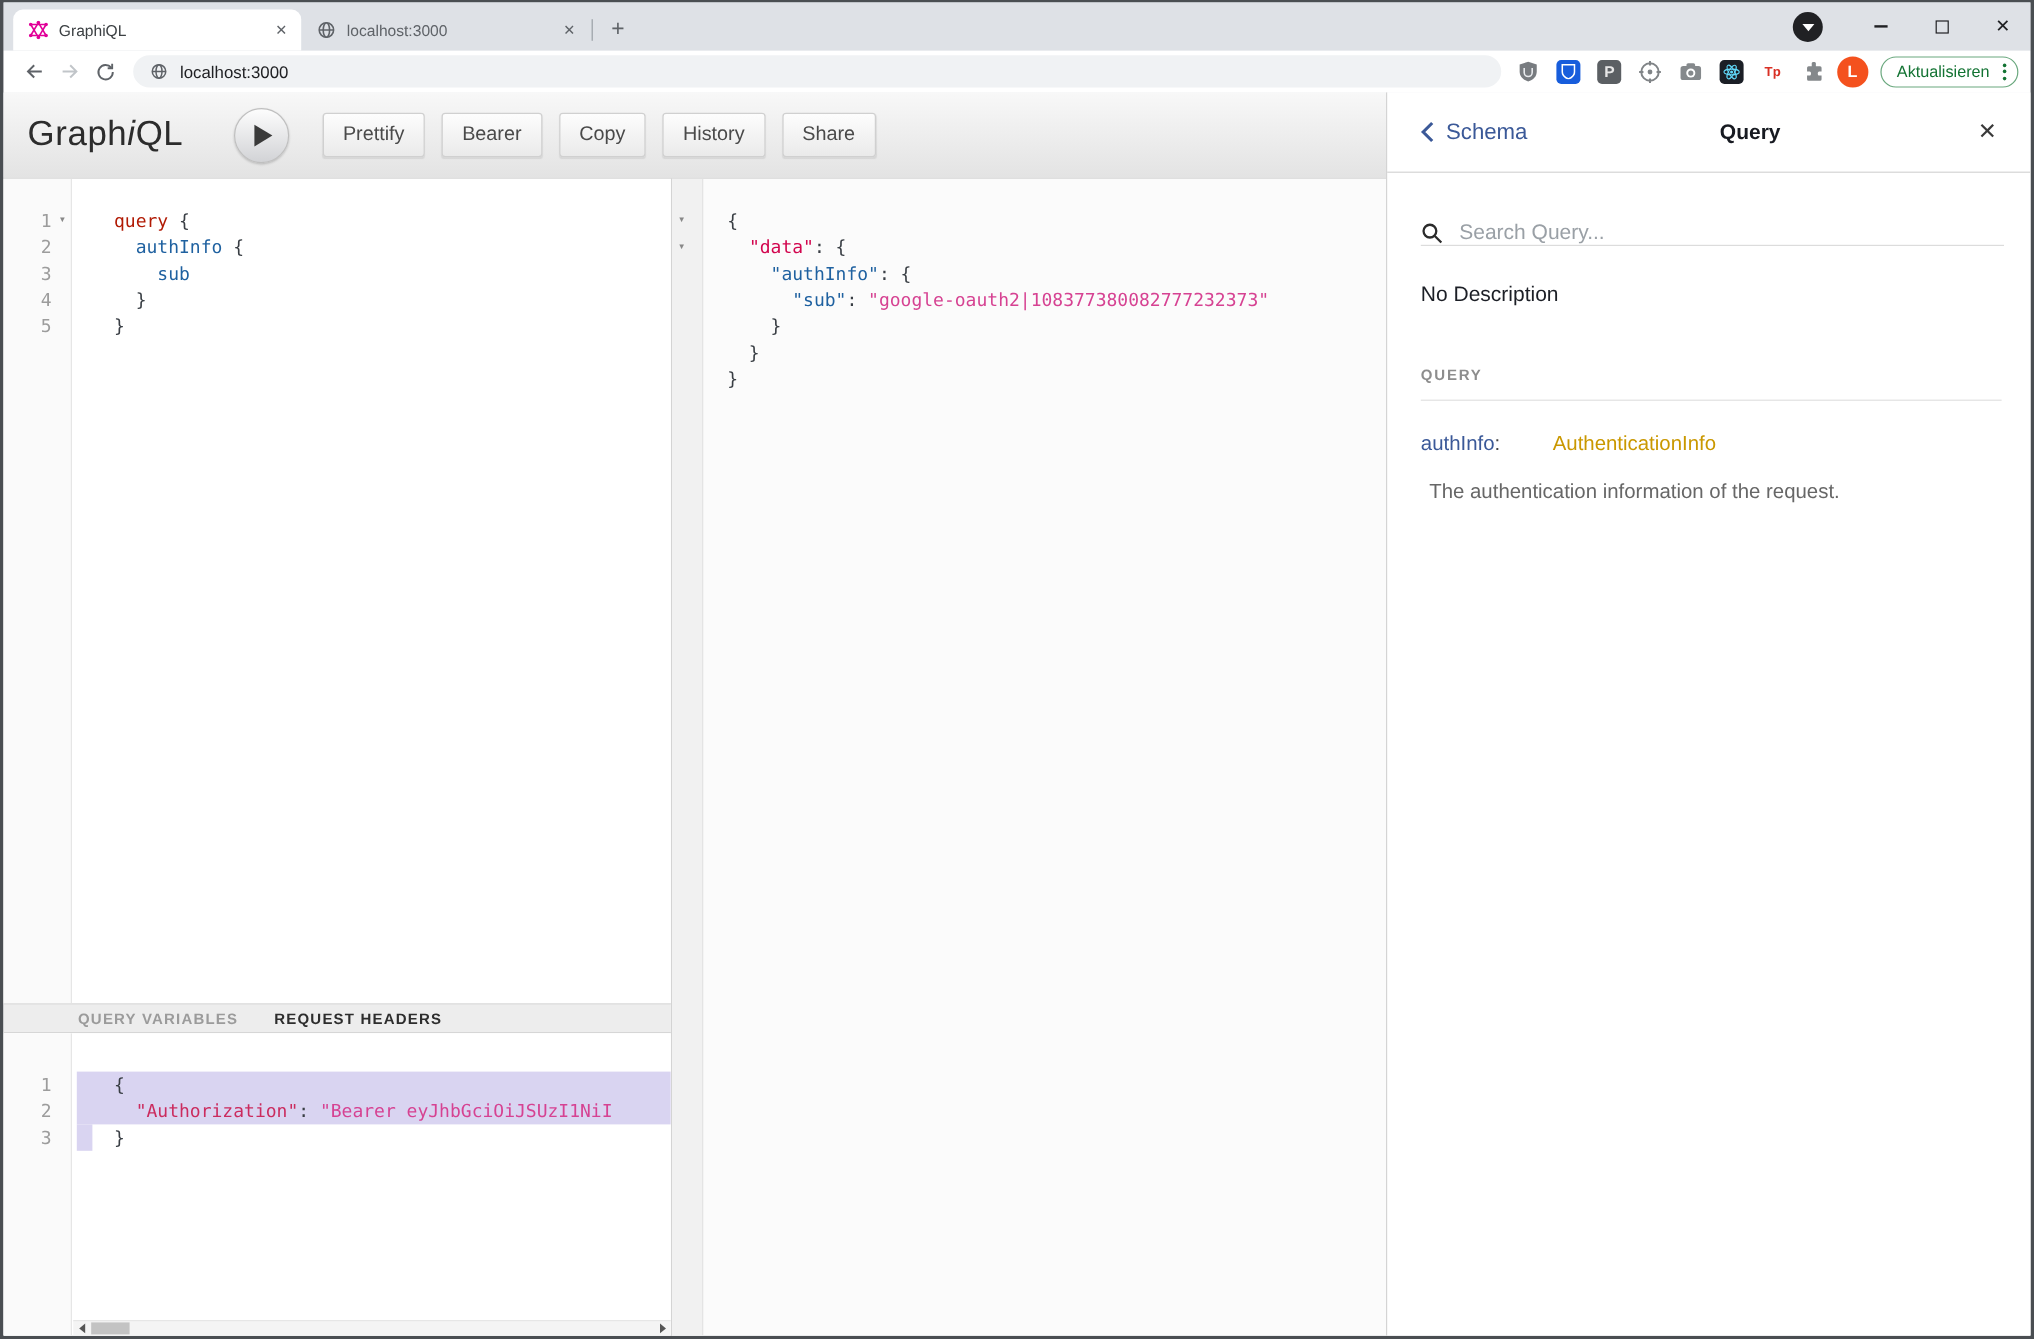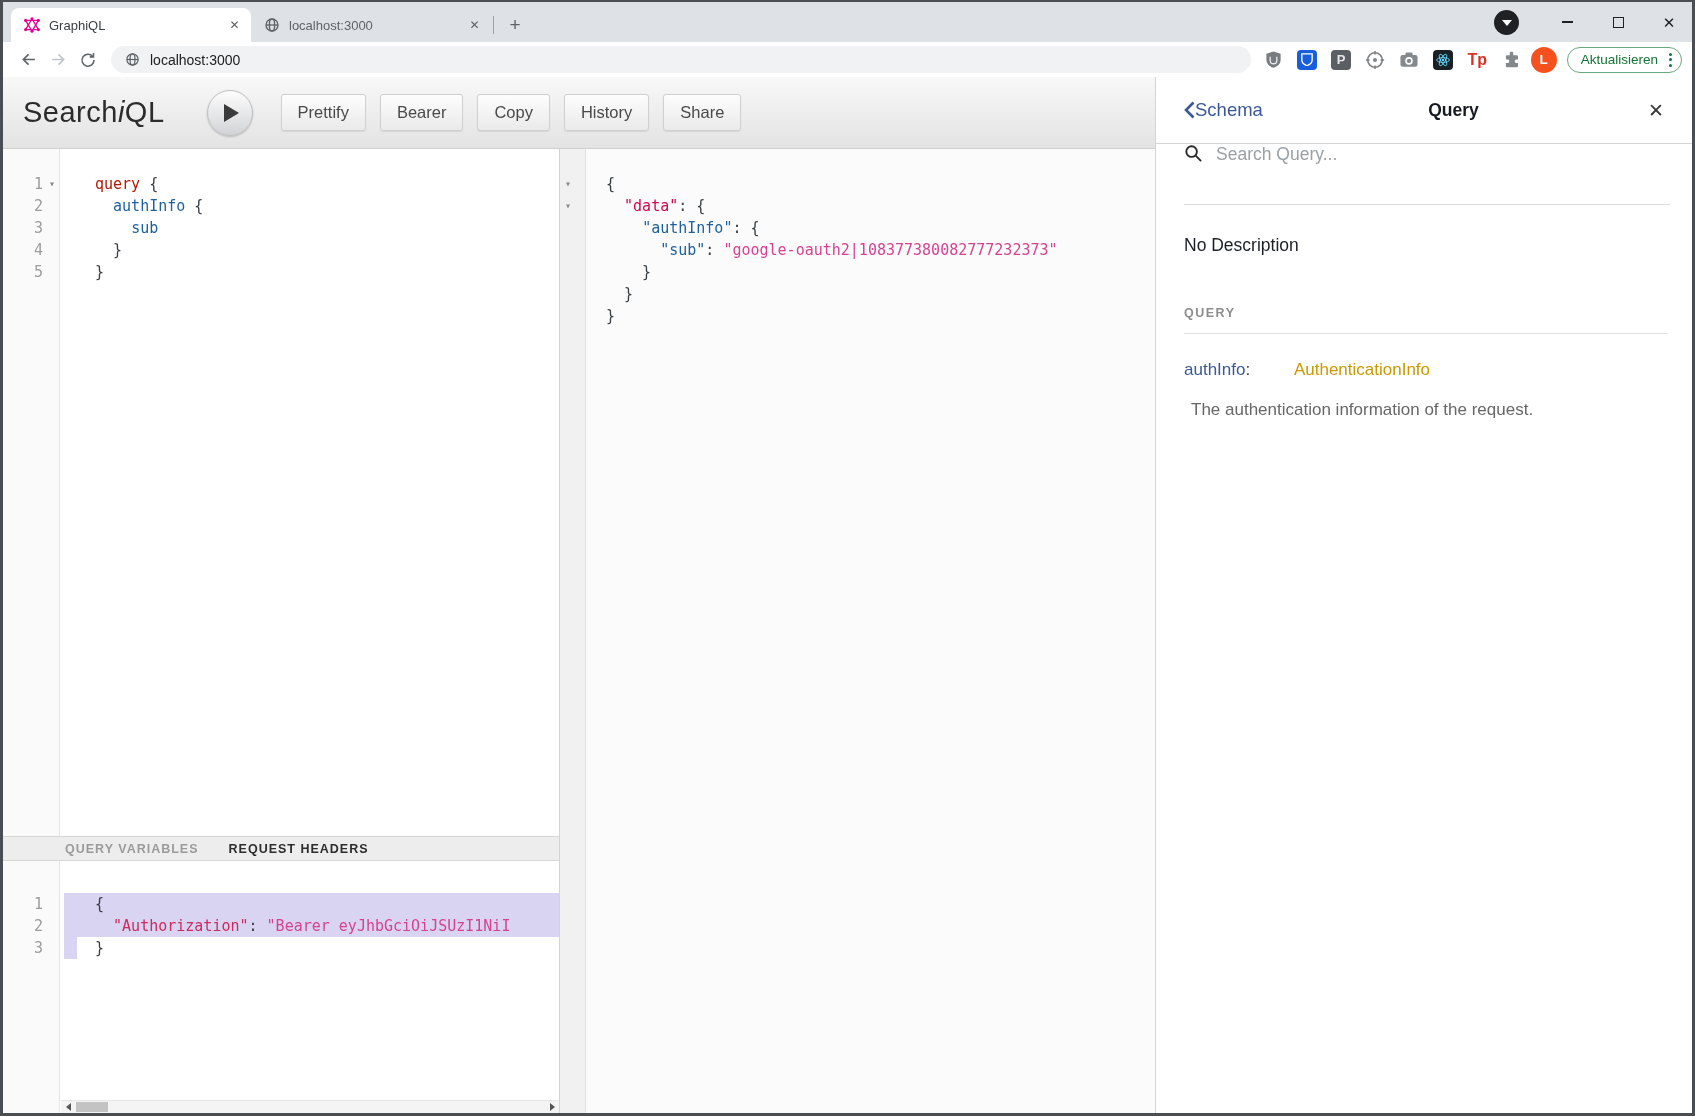--- a/index.html
+++ b/index.html
@@ -28,21 +28,21 @@
   .win-close-glyph { font-size:15px; color:#202124; line-height:1; }
 
   
   .navbar { height:35px; background:#fff; display:flex; align-items:center; padding:0 10px; flex:0 0 auto; }
   .nav-icon { width:30px; height:30px; display:flex; align-items:center; justify-content:center; border-radius:50%; flex:0 0 auto; }
   .addressbar { flex:1; height:27px; background:#f0f2f4; border-radius:14px; display:flex; align-items:center; padding:0 14px; margin:0 12px 0 8px; min-width:0; }
   .address-url { font-size:14px; color:#202124; margin-left:10px; }
   .ext-cluster { display:flex; align-items:center; gap:13px; flex:0 0 auto; margin-right:6px; }
   .ext { width:21px; height:21px; display:flex; align-items:center; justify-content:center; }
   .ext-sq { border-radius:4px; width:20px; height:20px; display:flex; align-items:center; justify-content:center; }
-  .tp-text { font-weight:bold; font-size:16px; color:#d93025; font-family:"Liberation Sans",sans-serif; }
+  .tp-text { font-weight:bold; font-size:11px; color:#d93025; font-family:"Liberation Sans",sans-serif; }
   .avatar { width:26px; height:26px; border-radius:50%; background:#f4511e; color:#fff; font-size:13.5px; font-weight:bold; display:flex; align-items:center; justify-content:center; margin-left:3px; flex:0 0 auto; }
   .update-pill { height:26px; border:1px solid #6aa87e; border-radius:13px; display:flex; align-items:center; padding:0 7px 0 13px; margin-left:10px; background:#fff; flex:0 0 auto; }
   .update-pill-label { color:#137333; font-size:13.5px; }
   .kebab { display:flex; flex-direction:column; gap:2.5px; margin-left:9px; padding:2px; }
   .kebab i { width:3px; height:3px; border-radius:50%; background:#137333; }
 
   
   .app { flex:1; display:flex; min-height:0; background:#fff; }
   .left-region { flex:1; display:flex; flex-direction:column; min-width:0; }
 
@@ -88,24 +88,24 @@
   .hs-thumb { position:absolute; left:15px; width:32px; top:1px; bottom:1px; background:#c3c3c3; }
 
   .result-pane { flex:1; background:#fbfbfb; position:relative; overflow:hidden; min-width:0; }
   .fold-strip { position:absolute; left:0; top:0; bottom:0; width:26px; background:#f1f1f1; border-right:1px solid #e4e4e4; }
   .result-pane .cm-fold { left:0; width:16px; }
   .result-pane .cm-code { padding-left:46px; }
 
   
   .docs-panel { width:537px; flex:0 0 auto; background:#fff; border-left:1px solid #d4d4d4; display:flex; flex-direction:column; }
   .doc-header { height:67px; border-bottom:1px solid #d4d4d4; display:flex; align-items:center; padding:0 24px 0 28px; flex:0 0 auto; }
-  .back-link { display:flex; align-items:center; gap:0; color:#3B5998; font-size:18.5px; }
+  .back-link { display:flex; align-items:center; gap:10px; color:#3B5998; font-size:18.5px; }
   .doc-title { flex:1; text-align:center; font-size:17.5px; font-weight:bold; color:#171a21; }
   .doc-close { font-size:19px; color:#3a3a3a; padding:2px 4px; }
-  .doc-search { height:61px; margin:0 22px 0 28px; border-bottom:1px solid #dcdcdc; display:flex; align-items:flex-start; gap:13px; flex:0 0 auto; }
+  .doc-search { height:61px; margin:0 22px 0 28px; border-bottom:1px solid #dcdcdc; display:flex; align-items:flex-end; gap:13px; flex:0 0 auto; }
   .doc-search input { border:none; outline:none; flex:1; font-family:"Liberation Sans",sans-serif; font-size:17.5px; color:#333; background:transparent; }
   .doc-search input::placeholder { color:#9aa0a6; }
   .no-desc { margin:30px 28px 0; font-size:17.5px; color:#1c1f26; }
   .fields-head { margin:50px 24px 0 28px; padding-bottom:13px; border-bottom:1px solid #e0e0e0; font-size:12.5px; font-weight:bold; letter-spacing:1.5px; color:#8d8d8d; }
   .field-row { margin:26px 28px 0; font-size:17px; }
   .field-name { color:#3B5998; }
   .field-colon { color:#444; margin:0 3px 0 0; }
   .type-name { color:#CA9800;margin-left:36px; }
   .field-desc { margin:20px 28px 0 35px; font-size:17px; color:#676767; }
 </style>
@@ -250,21 +250,21 @@
           <i></i>
           <i></i>
         </span>
     </div>
   </div>
 
   <div class="app">
     <div class="left-region">
 
       <div class="gql-toolbar">
-        <div class="gql-logo"><span>Search</span><em>i</em><span>QL</span></div>
+        <div class="gql-logo"><span>Graph</span><em>i</em><span>QL</span></div>
         <div class="exec-btn">
             <span class="exec-tri"></span>
           </div>
         <div class="tb-buttons">
             <button class="tb-btn">Prettify</button>
             <button class="tb-btn">Bearer</button>
             <button class="tb-btn">Copy</button>
             <button class="tb-btn">History</button>
             <button class="tb-btn">Share</button>
           </div>

